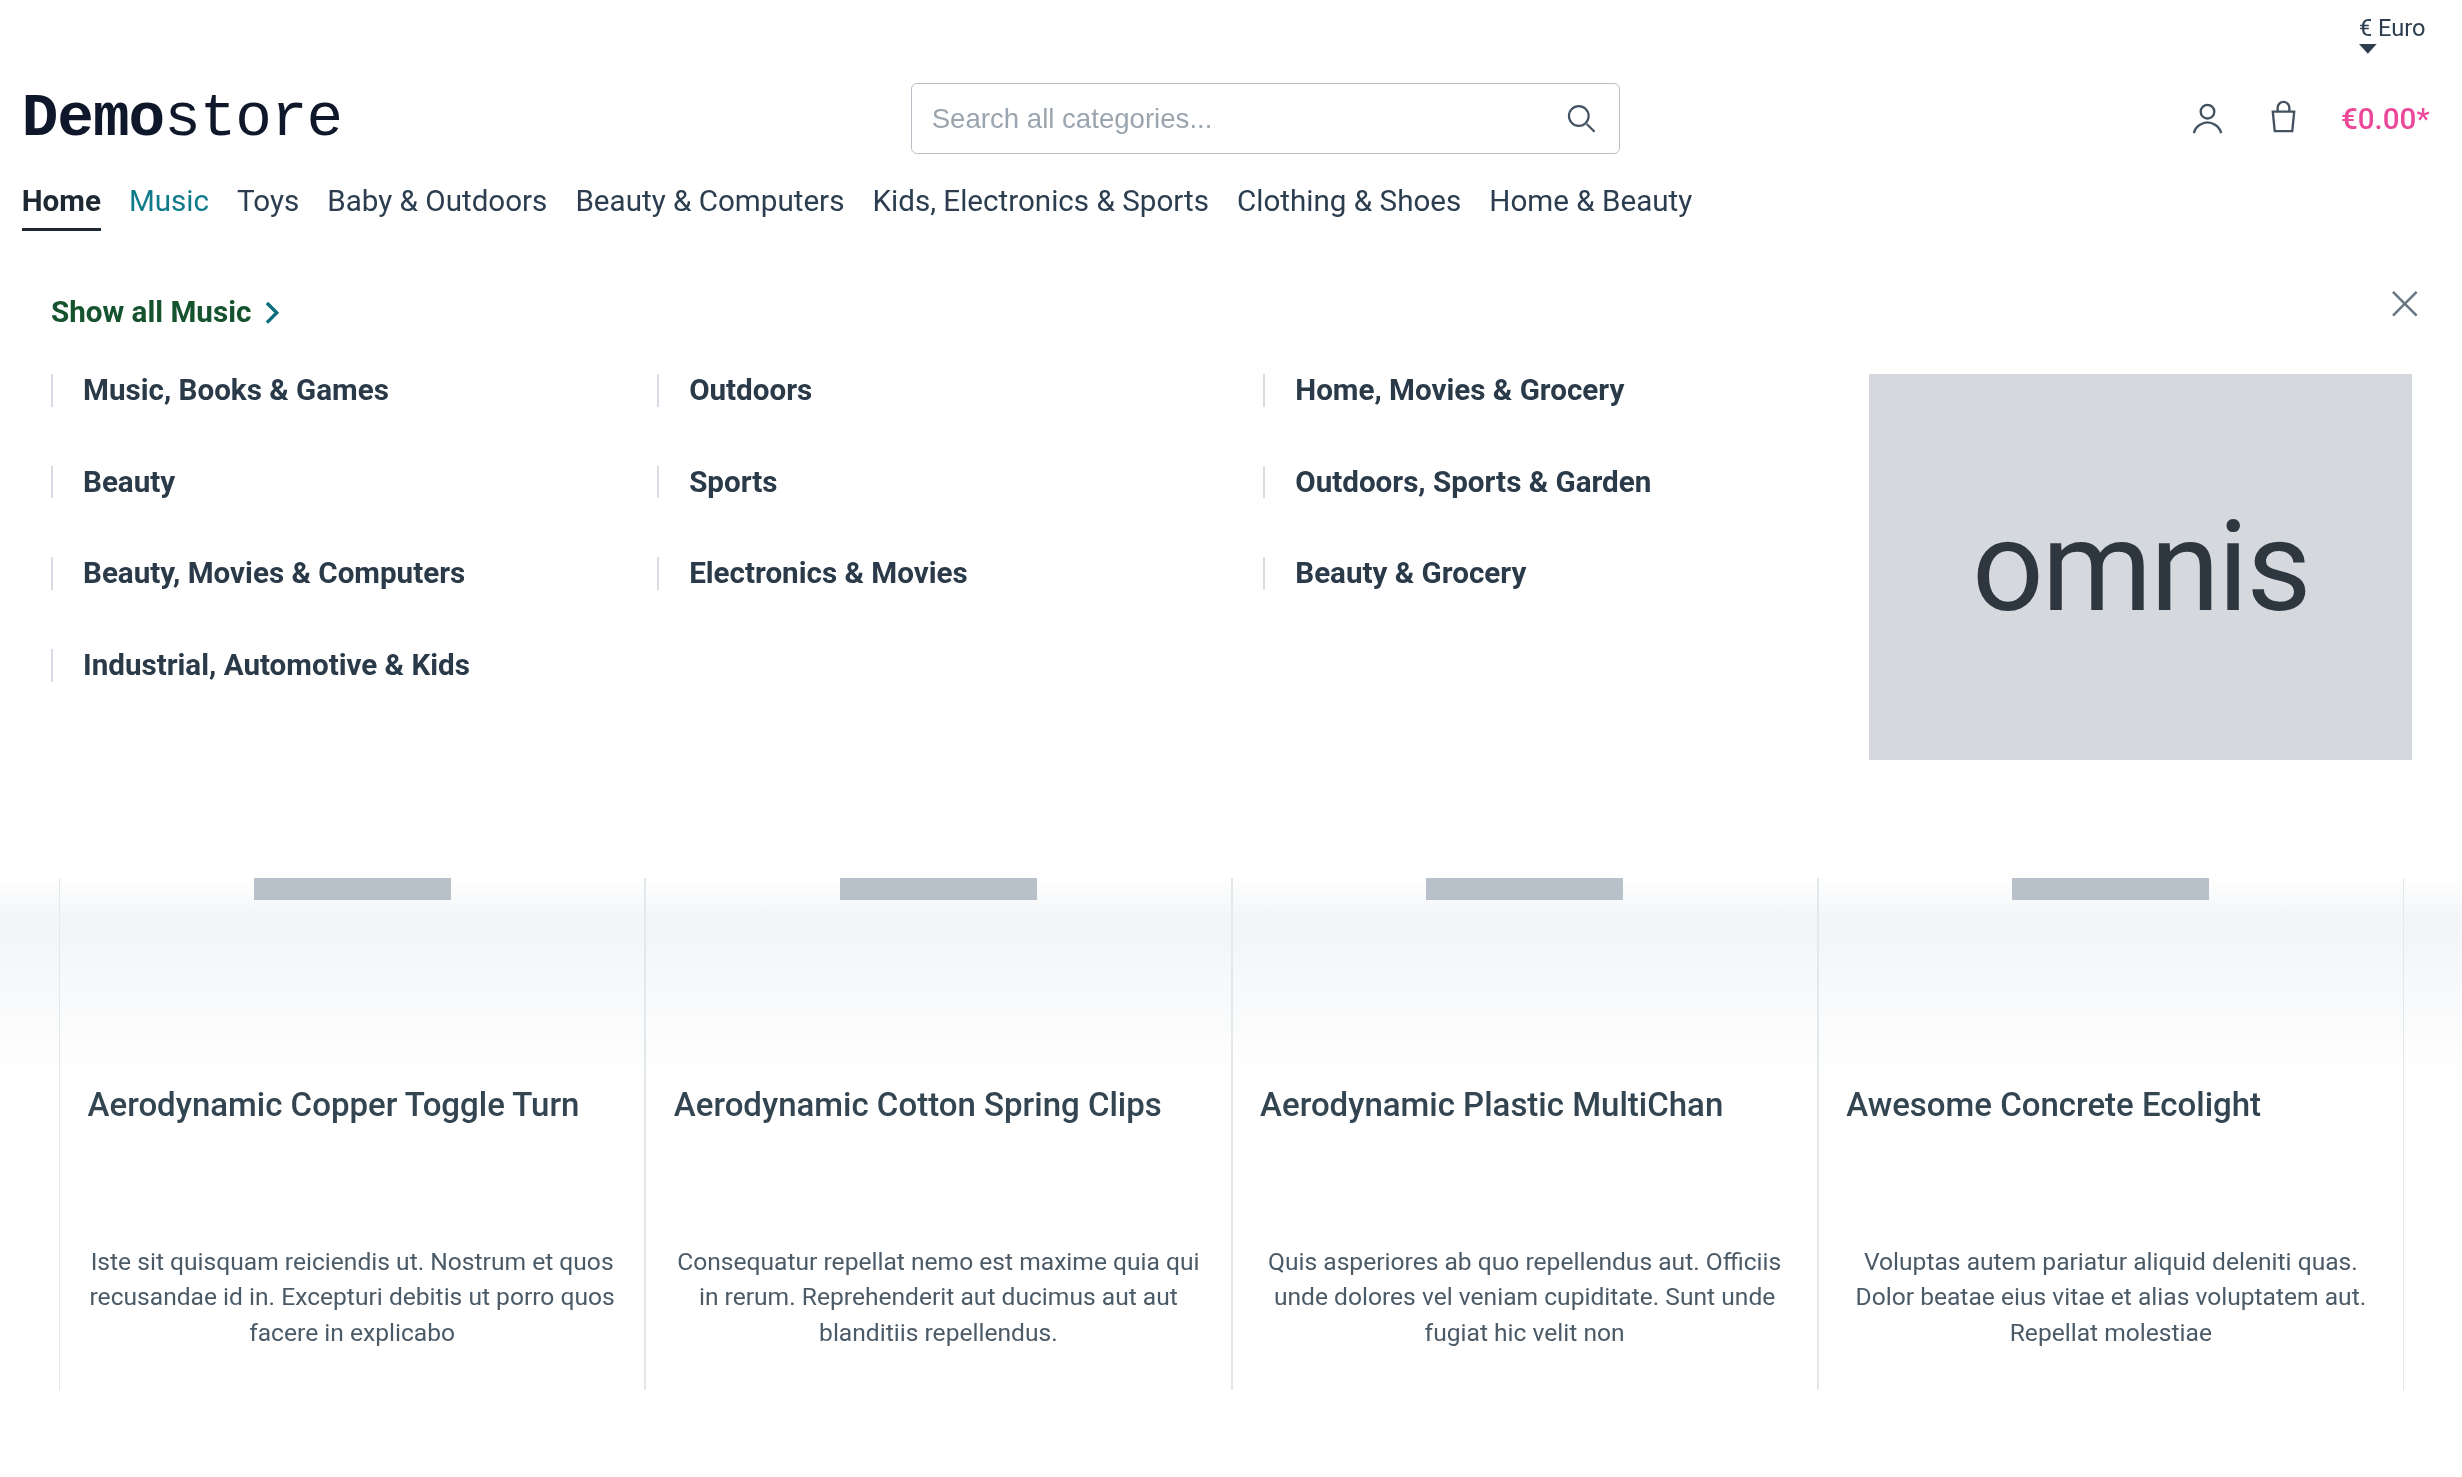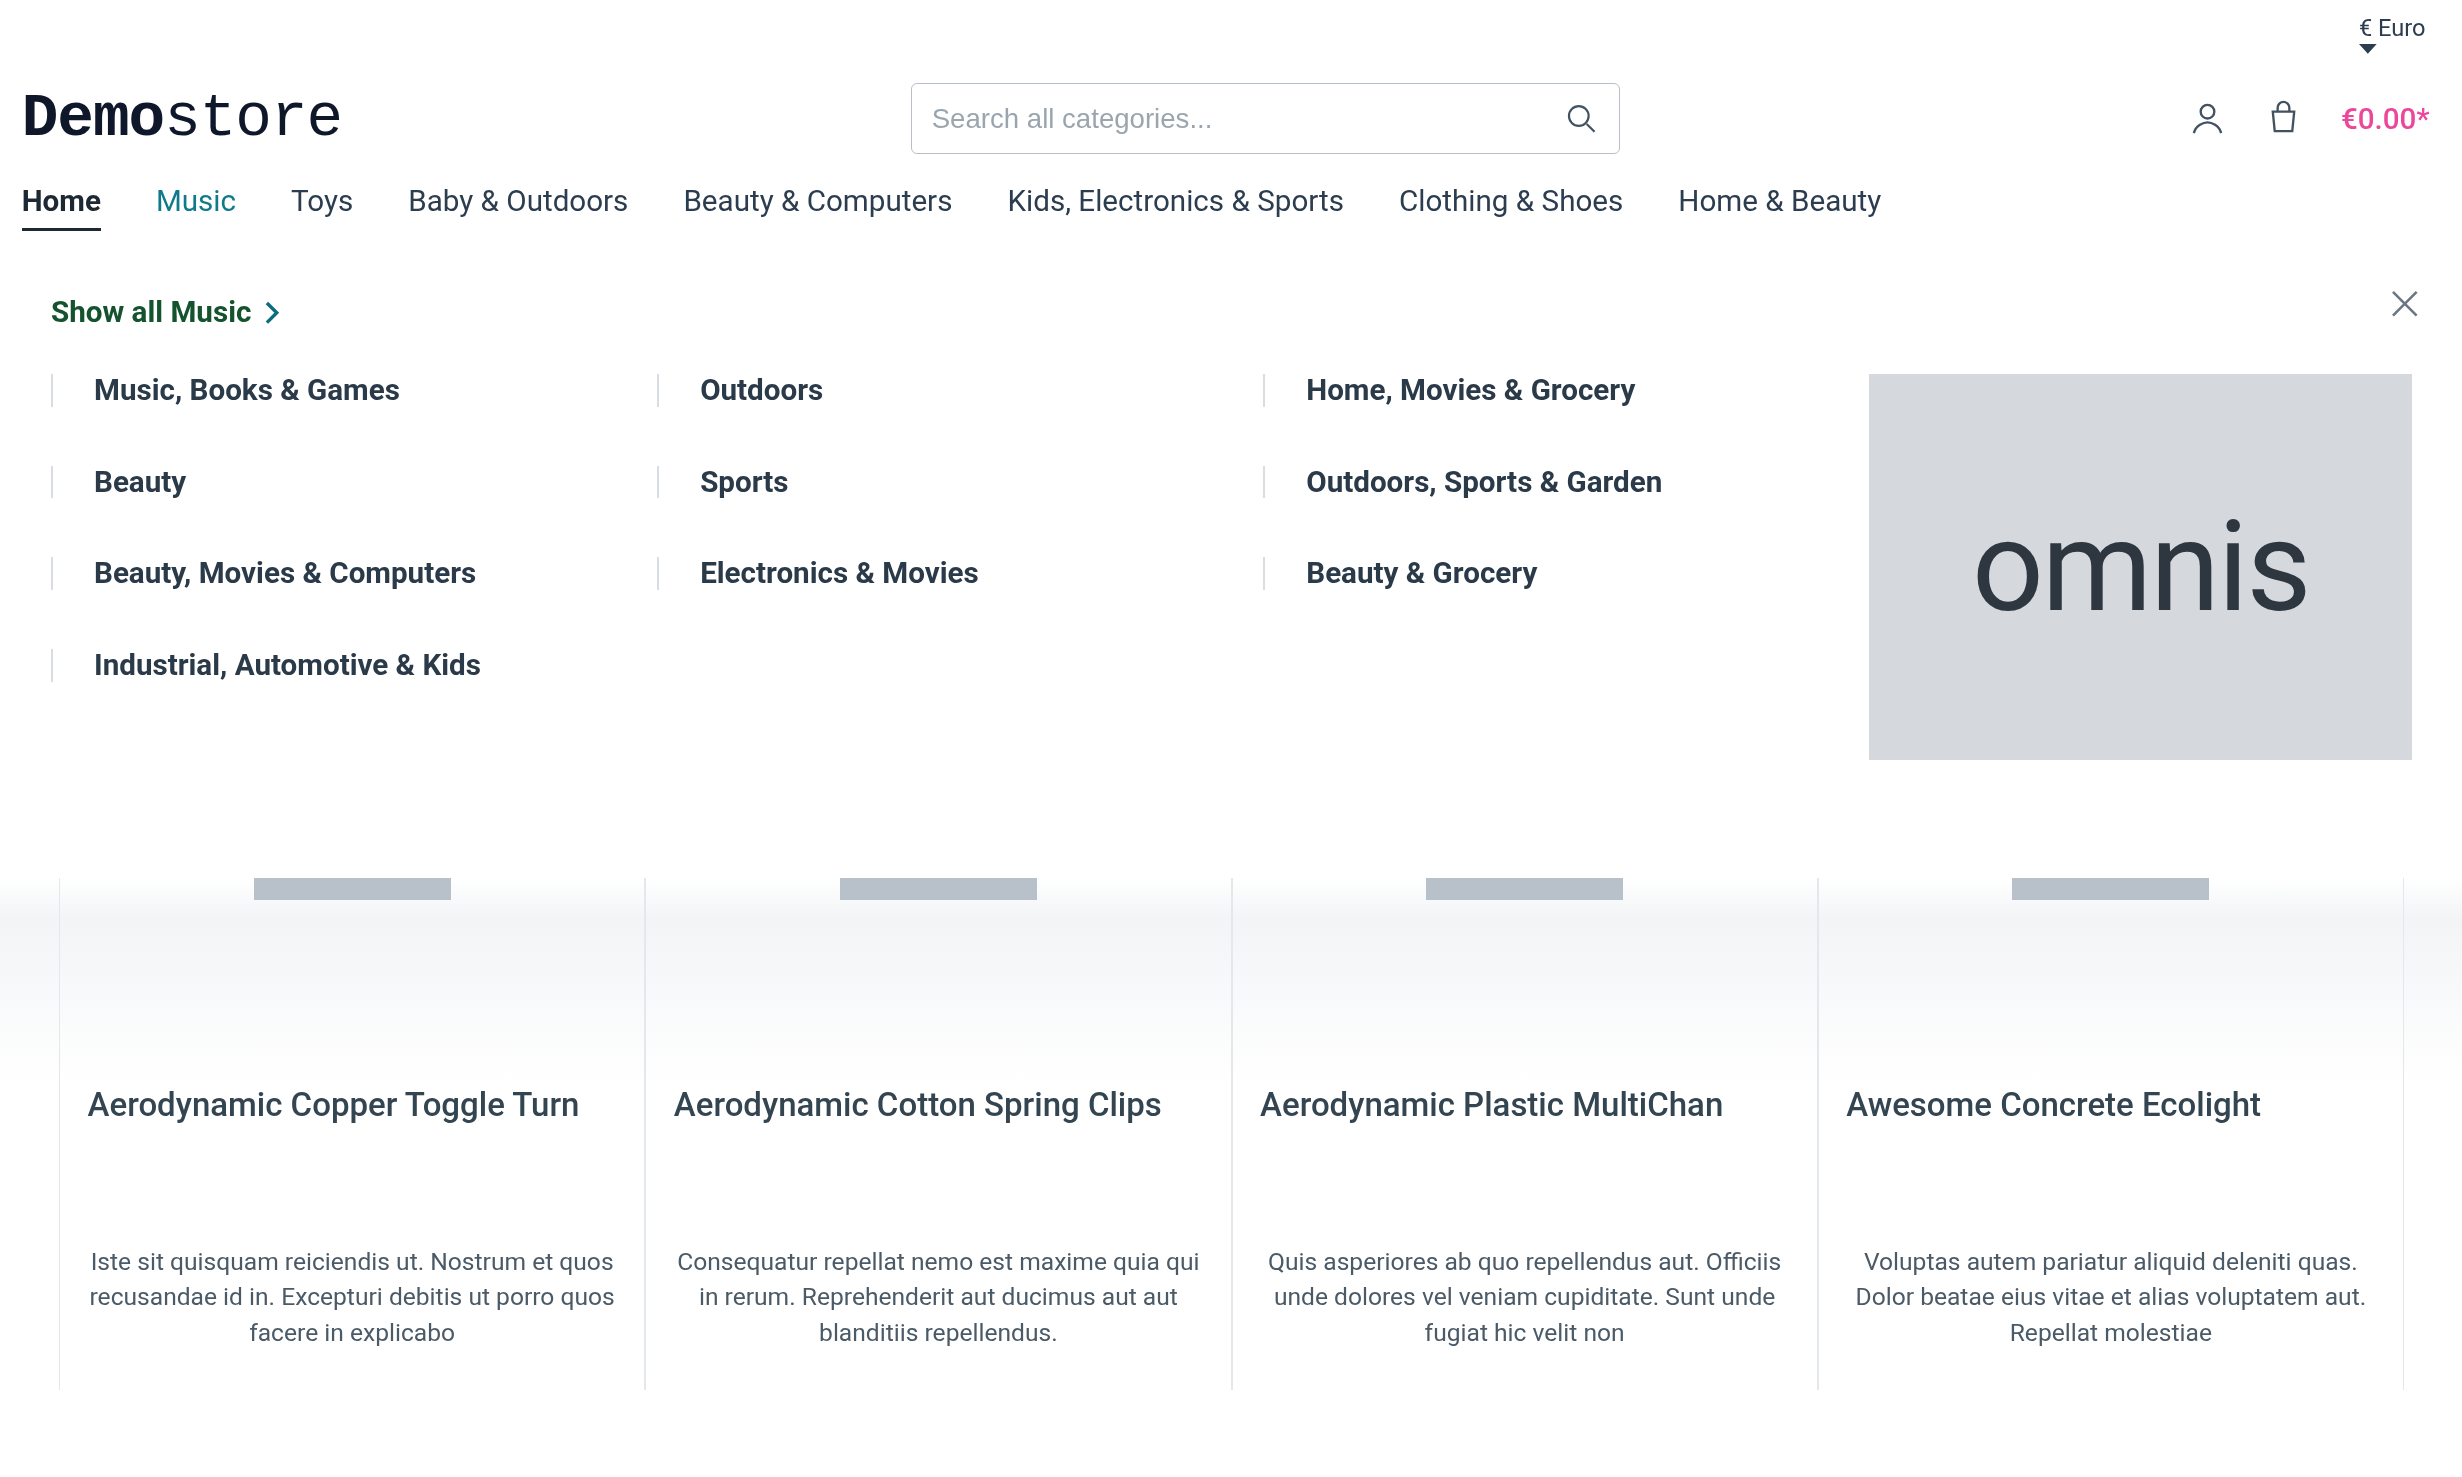--- a/index.html
+++ b/index.html
@@ -36,21 +36,21 @@
   .searchbox input {
     border: none; outline: none; font-size: 27.6px; color: #8a97a3; flex: 1; background: transparent;
   }
   .searchbox input::placeholder { color: #9aa5af; }
   .searchbox .search-icon { position: absolute; right: 21.7px; top: 50%; transform: translateY(-50%); }
   .header-right { display: flex; align-items: center; gap: 39px; padding-right: 11.8px; }
   .cart-amount { color: #ec4899; font-size: 29.6px; font-weight: 500; }
 
   
   .nav {
-    display: flex; gap: 55px; padding: 0 21.7px 19.7px 21.7px;
+    display: flex; gap: 28px; padding: 0 21.7px 19.7px 21.7px;
     font-size: 29.6px; color: #2b3d4f;
   }
   .nav .item { cursor: pointer; padding-bottom: 9.9px; }
   .nav .item.active-primary { font-weight: 700; color: #1d2833; border-bottom: 3px solid #1d2833; }
   .nav .item.active-highlight { color: #0f7b8a; }
 
   
   .mega {
     background: #fff;
     padding: 45px 51px 69px 51px;
@@ -60,21 +60,21 @@
     color: #14532d; font-weight: 700; font-size: 29.6px;
     display: inline-flex; align-items: center; gap: 11.8px;
     margin-bottom: 45px; cursor: pointer;
   }
   .mega .close {
     position: absolute; top: 39px; right: 43px; cursor: pointer;
   }
   .mega-cols { display: flex; align-items: flex-start; gap: 0; }
   .mega-col { width: 611px; display: flex; flex-direction: column; gap: 59px; }
   .mega-link {
-    border-left: 2px solid #d7dde2; padding-left: 41px;
+    border-left: 2px solid #d7dde2; padding-left: 30px;
     font-size: 29.6px; font-weight: 700; color: #2a3a49; cursor: pointer;
     line-height: 1.1;
   }
   .mega-banner {
     margin-left: auto;
     width: 547px; height: 386px;
     background: #d5d8dd;
     display: flex; align-items: center; justify-content: center;
     font-size: 126px; color: #2e3740; font-weight: 400;
     letter-spacing: -2px;

